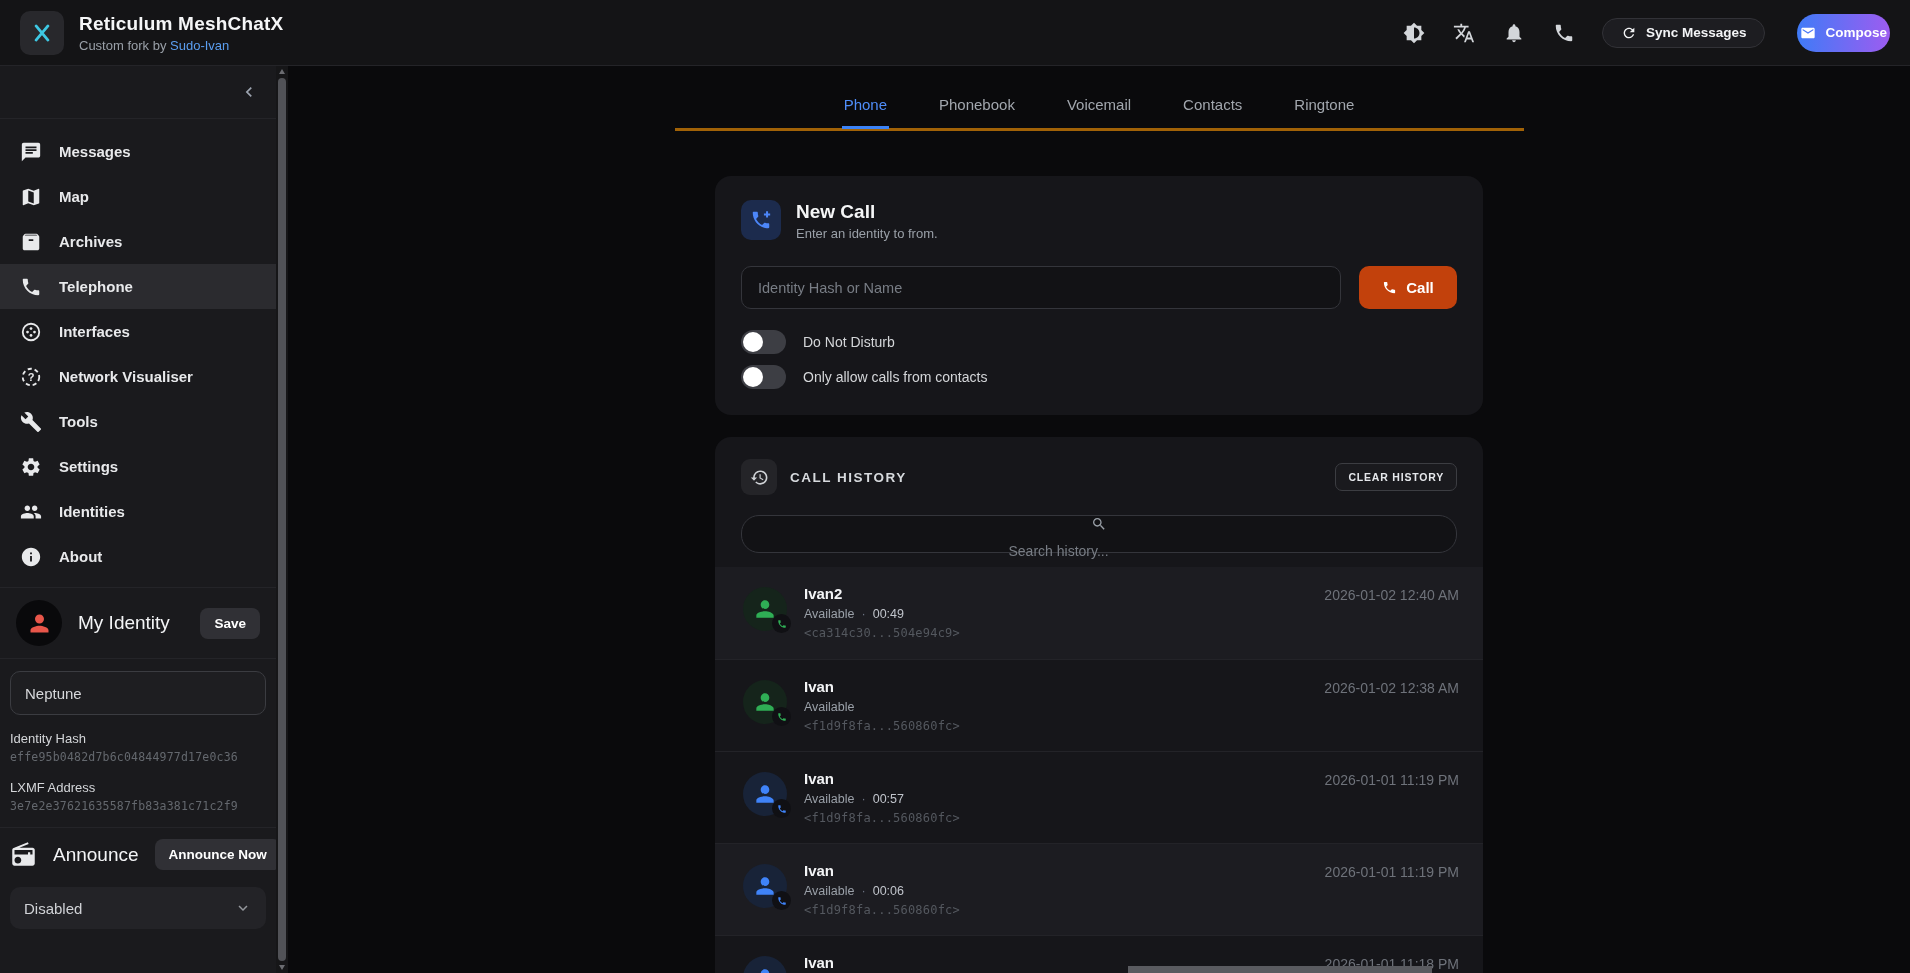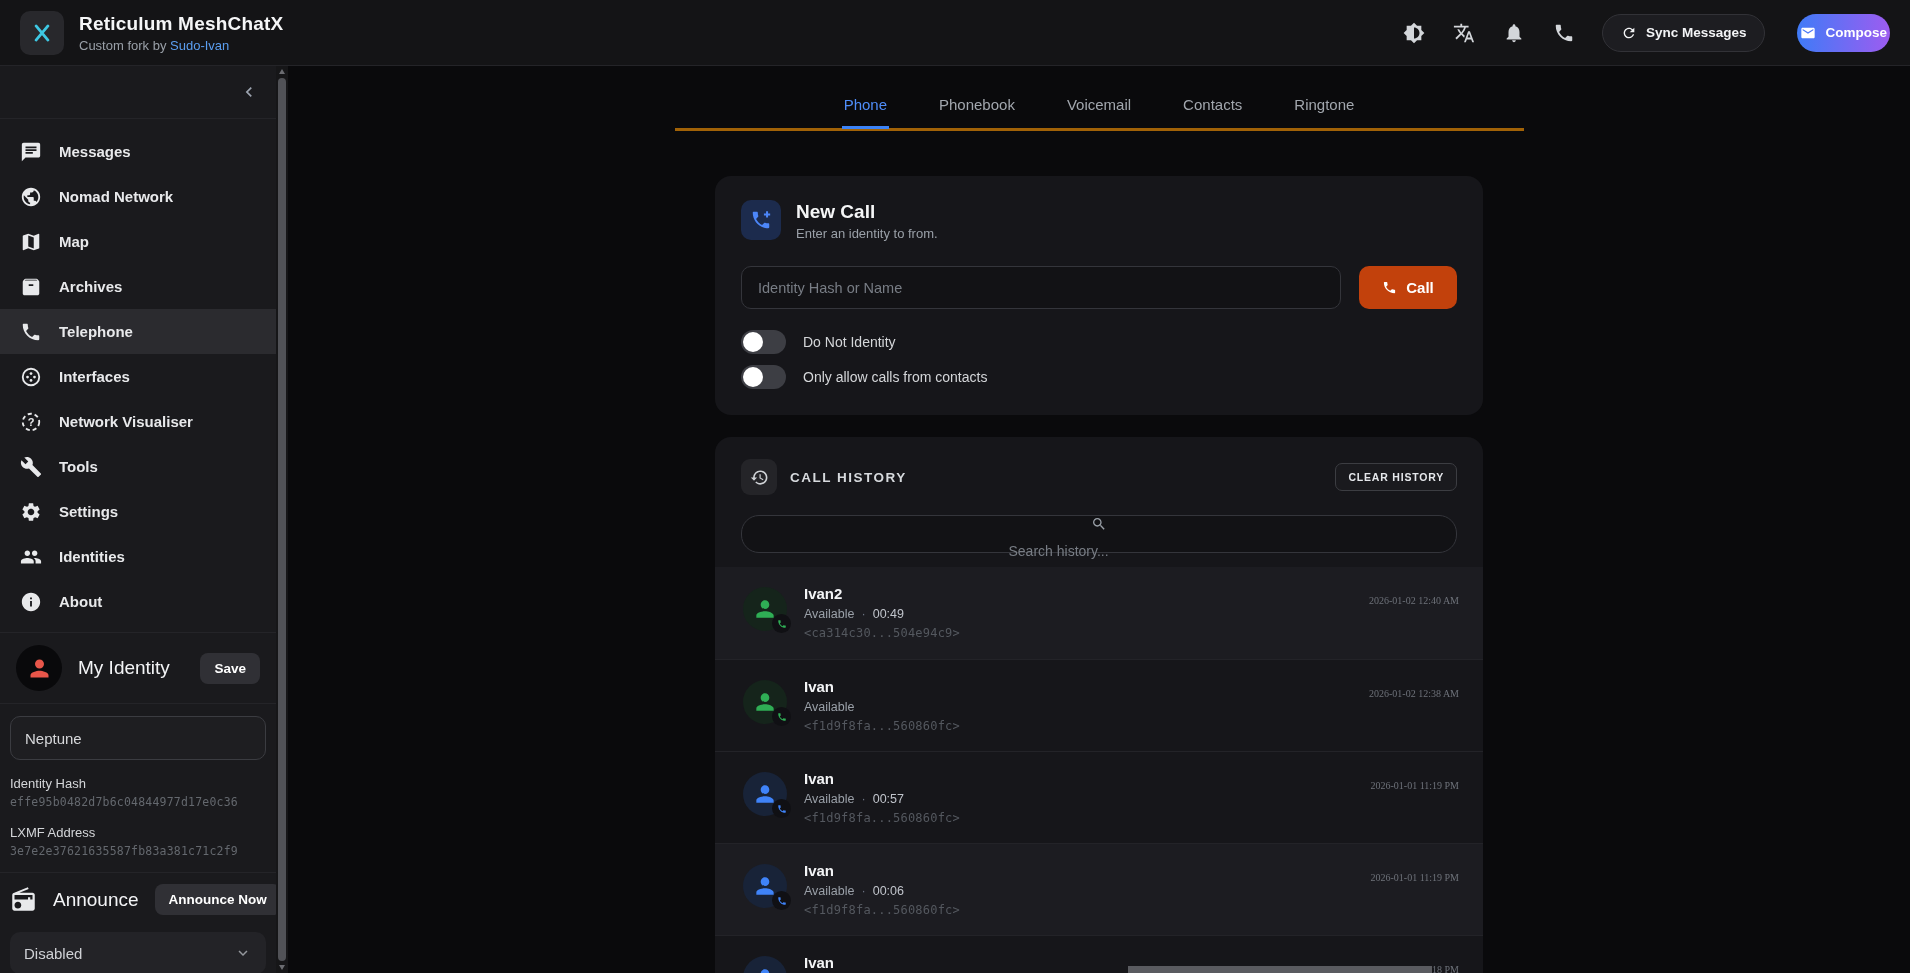--- a/index.html
+++ b/index.html
@@ -12,21 +12,21 @@
   header{position:absolute;top:0;left:0;right:0;height:66px;background:#141416;border-bottom:1px solid #242428;display:flex;align-items:center;padding:0 20px;box-sizing:border-box;z-index:5;}
   .logo{width:44px;height:44px;border-radius:10px;background:#28282c;display:flex;align-items:center;justify-content:center;cursor:pointer;}
   .logo .icon{width:26px;height:26px;color:#3ec8e3;}
   .titles{margin-left:15px;}
   .app-title{font-size:19px;font-weight:bold;color:#f5f6f7;letter-spacing:.2px;}
   .app-sub{font-size:13px;color:#9aa0a8;margin-top:3px;}
   .sub-link{color:#5b9ef0;text-decoration:none;cursor:pointer;}
   .header-right{margin-left:auto;display:flex;align-items:center;gap:10px;}
   .hicon{width:40px;height:40px;background:none;border:none;display:flex;align-items:center;justify-content:center;color:#d3d6da;cursor:pointer;padding:0;}
   .hicon .icon{width:22px;height:22px;}
-  .sync-btn{display:flex;align-items:center;gap:9px;height:38px;padding:0 18px;border-radius:19px;background:#1d1d21;border:1px solid #323237;color:#f3f4f6;font-size:13.5px;font-weight:600;font-family:inherit;cursor:pointer;margin-left:8px;}
+  .sync-btn{display:flex;align-items:center;gap:9px;height:30px;padding:0 18px;border-radius:19px;background:#1d1d21;border:1px solid #323237;color:#f3f4f6;font-size:13.5px;font-weight:600;font-family:inherit;cursor:pointer;margin-left:8px;}
   .sync-btn .icon{width:16px;height:16px;}
   .compose-btn{display:flex;align-items:center;gap:9px;height:38px;padding:0 3px;border-radius:19px;background:linear-gradient(90deg,#3f7bf7,#9d5cf0);border:none;color:#fff;font-size:13.5px;font-weight:bold;font-family:inherit;cursor:pointer;margin-left:22px;}
   .compose-btn .icon{width:16px;height:16px;}
 
   
   .sidebar{position:absolute;top:66px;left:0;width:276px;bottom:0;background:#1a1a1d;overflow:hidden;}
   .collapse-row{height:52px;display:flex;align-items:center;justify-content:flex-end;padding-right:12px;border-bottom:1px solid #242428;}
   .collapse-btn{background:none;border:none;color:#9ca3af;width:30px;height:30px;display:flex;align-items:center;justify-content:center;cursor:pointer;padding:0;}
   .collapse-btn .icon{width:20px;height:20px;}
   nav{padding-top:10px;display:block;}
@@ -106,21 +106,21 @@
   .badge{position:absolute;right:-4px;bottom:-2px;width:19px;height:19px;border-radius:50%;background:#101014;display:flex;align-items:center;justify-content:center;}
   .badge .icon{width:10px;height:10px;}
   .green .badge .icon{color:#2fae55;}
   .blue .badge .icon{color:#3f83f8;}
   .hist-main{margin-left:17px;}
   .hist-name{font-size:15px;font-weight:bold;color:#f3f4f6;}
   .hist-status{margin-top:5px;font-size:12.5px;color:#9aa0a8;display:flex;align-items:center;}
   .dur{color:#c0c4cb;}
   .dur::before{content:"\00B7";color:#6b7280;margin:0 7px;}
   .hash{margin-top:5px;font-size:12px;color:#54585f;font-family:"DejaVu Sans Mono",monospace;letter-spacing:.2px;}
-  .ts{position:absolute;right:24px;top:20px;font-size:10px;color:#6e727a;font-family:Liberation Serif, serif;margin-top:8px;}
+  .ts{position:absolute;right:24px;top:20px;font-size:14px;color:#6e727a;font-family:Liberation Sans, sans-serif;}
 
   .hscrollbar{position:absolute;bottom:0;left:840px;width:304px;height:7px;cursor:pointer;}
   .hthumb{width:100%;height:100%;background:#5a5b60;}
 </style>
 </head>
 <body>
 
 <div class="page">
 
   <header>
@@ -194,28 +194,20 @@
         </button>
     </div>
     <nav id="nav-list">
         <div class="nav-item">
     <span class="icon nav-icon">
             <svg viewBox="0 0 24 24" fill="currentColor" width="100%" height="100%">
               <path d="M20 2H4c-1.1 0-1.99.9-1.99 2L2 22l4-4h14c1.1 0 2-.9 2-2V4c0-1.1-.9-2-2-2zM6 9h12v2H6V9zm8 5H6v-2h8v2zm4-6H6V6h12v2z"></path>
             </svg>
           </span>
     <span class="nav-label">Messages</span>
-  </div>
-        <div class="nav-item">
-    <span class="icon nav-icon">
-            <svg viewBox="0 0 24 24" fill="currentColor" width="100%" height="100%">
-              <path d="M12 2C6.48 2 2 6.48 2 12s4.48 10 10 10 10-4.48 10-10S17.52 2 12 2zm-1 17.93c-3.95-.49-7-3.85-7-7.93 0-.62.08-1.21.21-1.79L9 15v1c0 1.1.9 2 2 2v1.93zm6.9-2.54c-.26-.81-1-1.39-1.9-1.39h-1v-3c0-.55-.45-1-1-1H8v-2h2c.55 0 1-.45 1-1V7h2c1.1 0 2-.9 2-2v-.41c2.93 1.19 5 4.06 5 7.41 0 2.08-.8 3.97-2.1 5.39z"></path>
-            </svg>
-          </span>
-    <span class="nav-label">Nomad Network</span>
   </div>
         <div class="nav-item">
     <span class="icon nav-icon">
             <svg viewBox="0 0 24 24" fill="currentColor" width="100%" height="100%">
               <path d="M20.5 3l-.16.03L15 5.1 9 3 3.36 4.9c-.21.07-.36.25-.36.48V20.5c0 .28.22.5.5.5l.16-.03L9 18.9l6 2.1 5.64-1.9c.21-.07.36-.25.36-.48V3.5c0-.28-.22-.5-.5-.5zM15 19l-6-2.11V5l6 2.11V19z"></path>
             </svg>
           </span>
     <span class="nav-label">Map</span>
   </div>
         <div class="nav-item">
@@ -371,21 +363,21 @@
                 <path d="M6.62 10.79c1.44 2.83 3.76 5.14 6.59 6.59l2.2-2.2c.27-.27.67-.36 1.02-.24 1.12.37 2.33.57 3.57.57.55 0 1 .45 1 1V20c0 .55-.45 1-1 1-9.39 0-17-7.61-17-17 0-.55.45-1 1-1h3.5c.55 0 1 .45 1 1 0 1.25.2 2.45.57 3.57.11.35.03.74-.25 1.02l-2.2 2.2z"></path>
               </svg>
             </span>
             <span>Call</span>
           </button>
       </div>
       <div class="toggle-row">
         <div class="toggle">
             <div class="knob"></div>
           </div>
-        <div class="toggle-label">Do Not Identity</div>
+        <div class="toggle-label">Do Not Disturb</div>
       </div>
       <div class="toggle-row">
         <div class="toggle">
             <div class="knob"></div>
           </div>
         <div class="toggle-label">Only allow calls from contacts</div>
       </div>
     </section>
 
     <section class="card history">

